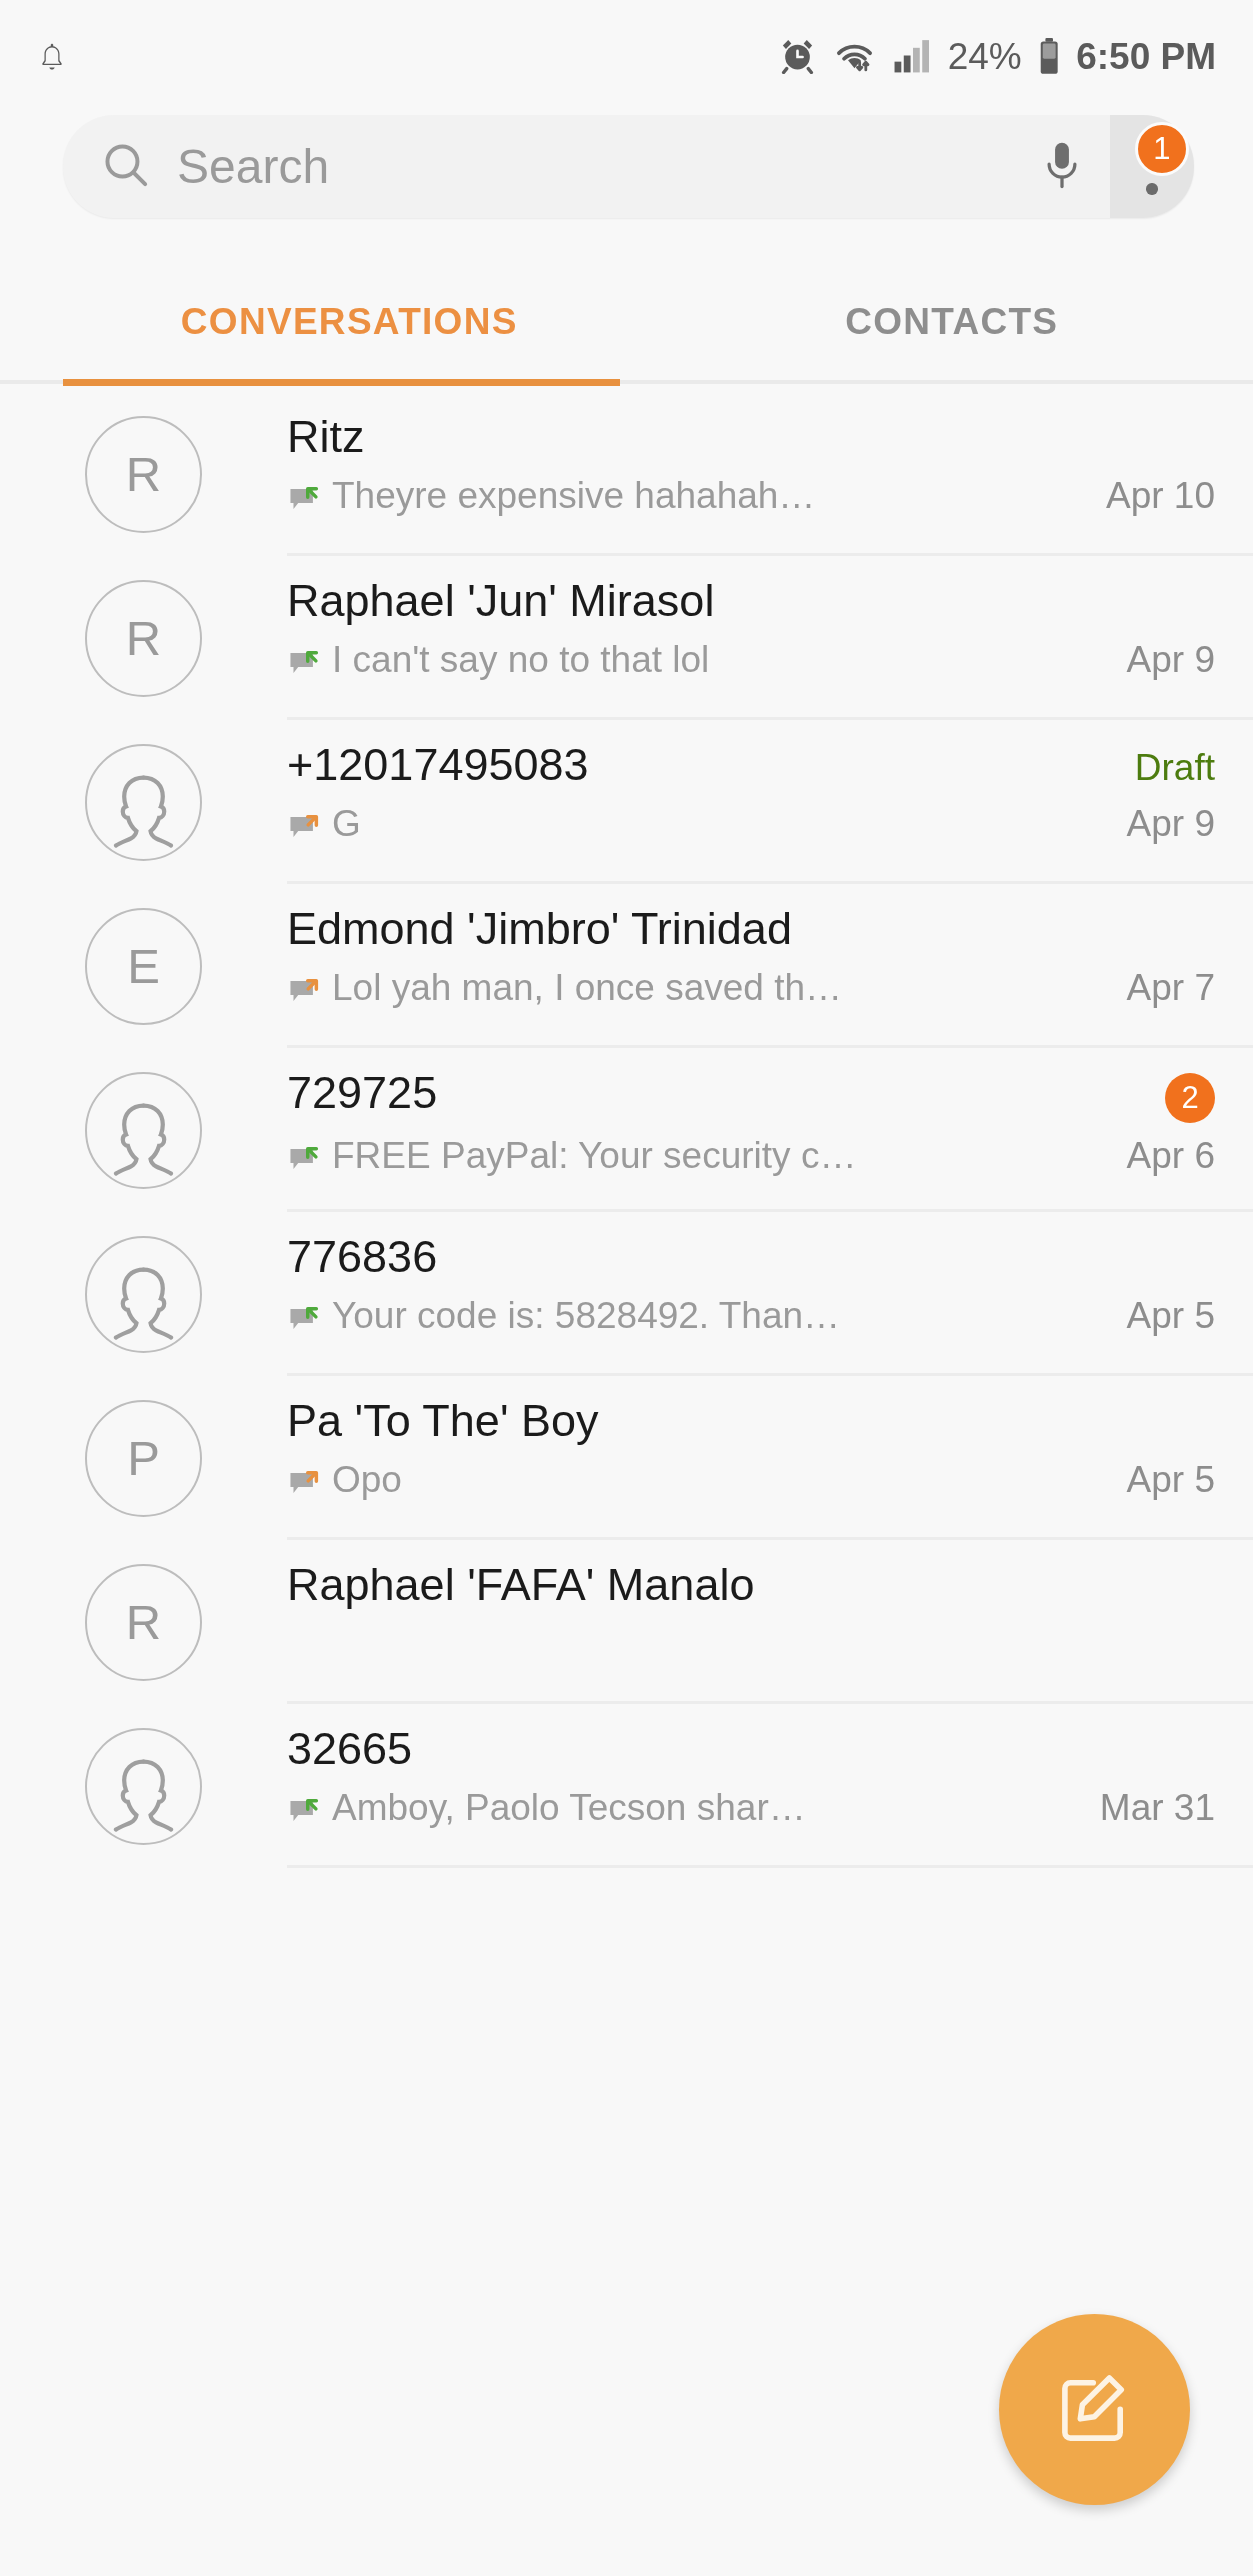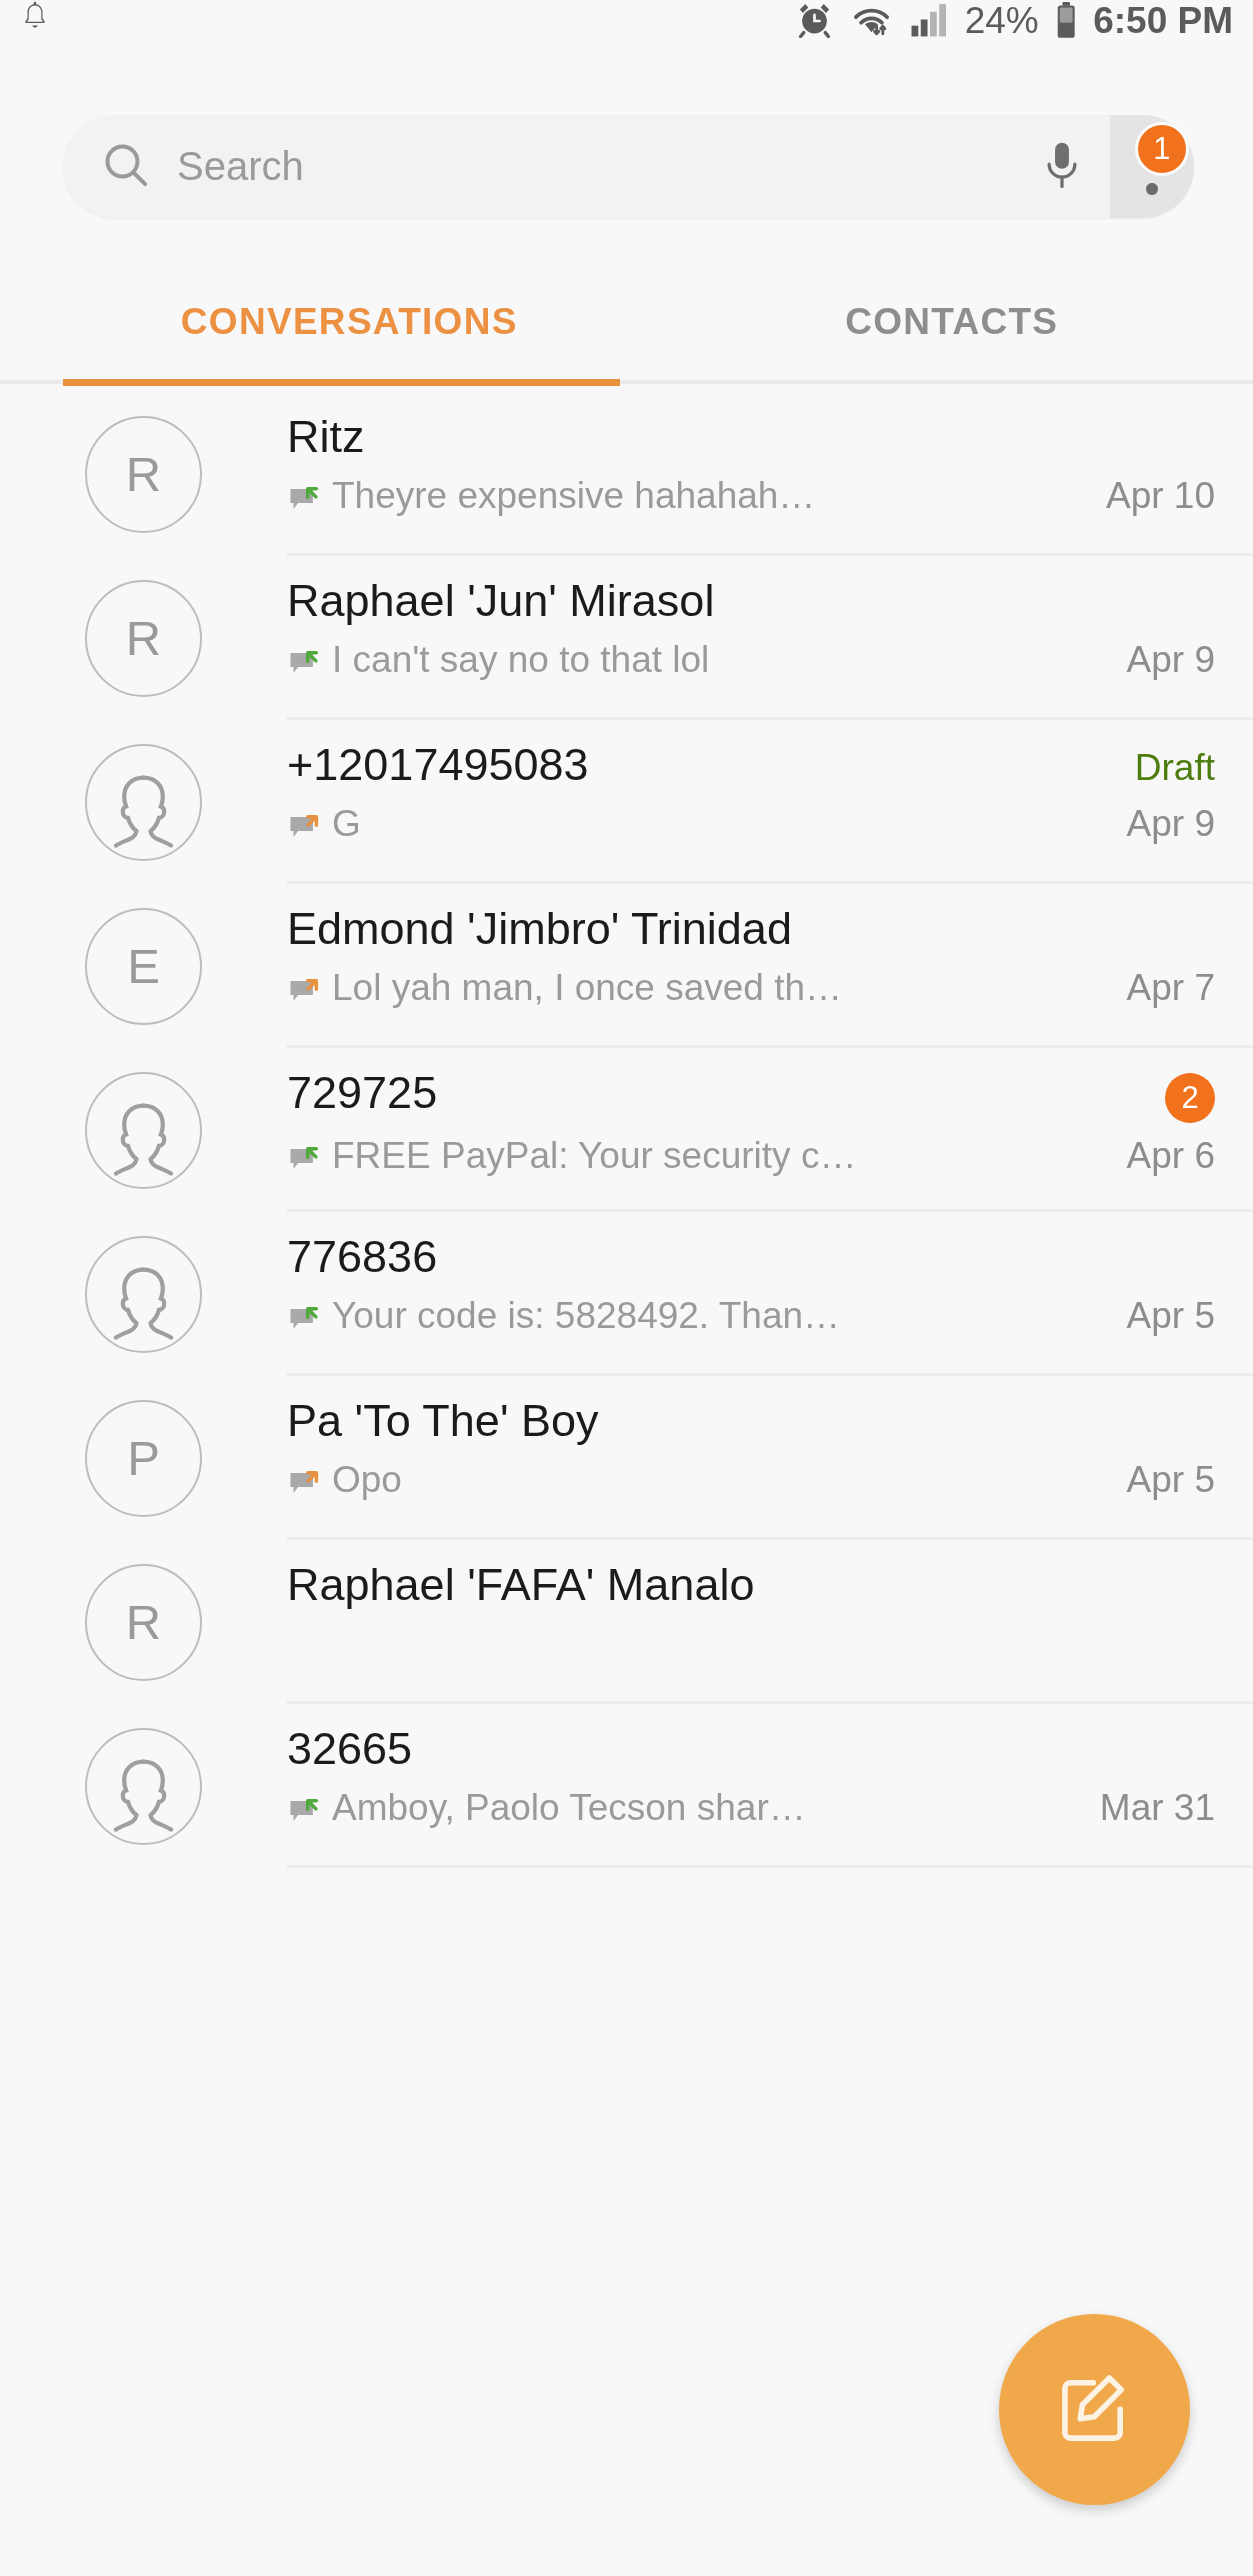--- a/index.html
+++ b/index.html
@@ -7,41 +7,41 @@
     width:1253px; height:2576px;
     background:#f8f8f8;
     font-family:"Liberation Sans", sans-serif;
     overflow:hidden;
   }
   #app { position:relative; width:1253px; height:2576px; background:#f8f8f8; }
 
   
   .statusbar {
     position:absolute; top:0; left:0; width:1253px; height:78px;
-    display:flex; align-items:flex-start; padding:0 20px;
+    display:flex; align-items:flex-end; padding:0 37px;
   }
   .sb-left { display:flex; align-items:center; gap:14px; }
   .sb-right { margin-left:auto; display:flex; align-items:center; gap:15px; }
   .sb-icon { display:block; }
   .sb-text { font-size:37px; color:#5b5b5b; letter-spacing:0px; font-weight:400;
              font-family:"Liberation Sans", sans-serif; }
   .sb-time { font-size:37px; color:#5b5b5b; font-weight:700; }
 
   
   .searchwrap { position:absolute; top:115px; left:63px; width:1131px; height:103px; }
   .searchbar {
     position:relative; width:100%; height:100%;
     background:#f2f2f2; border-radius:51px;
     display:flex; align-items:center;
     box-shadow: 0 0.9px 1.7px rgba(0,0,0,0.06);
   }
   .search-icon { margin-left:38px; }
   .search-input {
     flex:1; border:none; outline:none; background:transparent;
-    font-size:40px; color:#6d28d9; margin-left:26px;
+    font-size:48px; color:#6d28d9; margin-left:26px;
     font-family:"Liberation Sans", sans-serif;
   }
   .search-input::placeholder { color:#9a9a9a; opacity:1; }
   .mic-btn { width:96px; height:103px; display:flex; align-items:center; justify-content:center;
              background:transparent; border:none; cursor:pointer; }
   .more-btn {
     position:relative; width:84px; height:103px;
     display:flex; align-items:center; justify-content:center;
     background:#e4e4e4; border:none; cursor:pointer;
     border-top-right-radius:51px; border-bottom-right-radius:51px;

